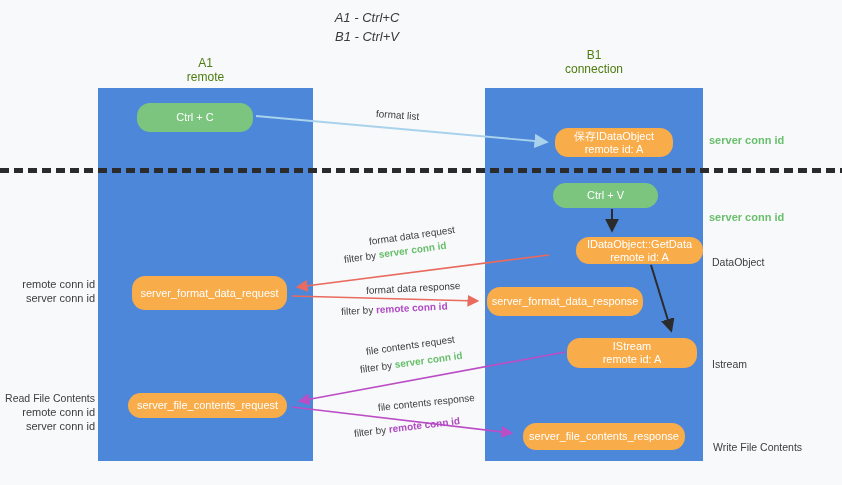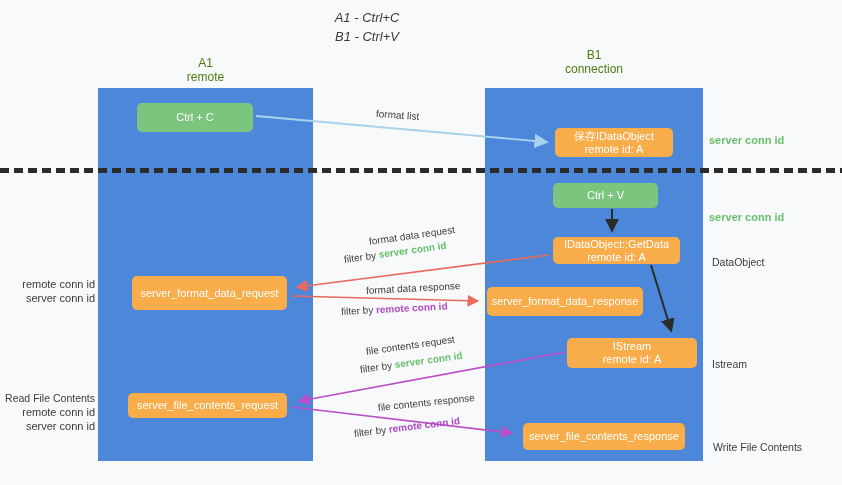--- a/index.html
+++ b/index.html
@@ -18,28 +18,28 @@
   .col-header.b1{left:485px;top:48px;width:218px;}
   .lifeline{position:absolute;background:#4c87d9;}
   .lifeline.a1{left:98px;top:88px;width:215px;height:373px;}
   .lifeline.b1{left:485px;top:88px;width:218px;height:373px;}
   .divider{
     position:absolute;left:0;top:168px;width:842px;height:5px;
     background:repeating-linear-gradient(90deg,#2b2b2b 0 9px,transparent 9px 14px);
   }
   .box{
     position:absolute;display:flex;flex-direction:column;align-items:center;justify-content:center;
-    color:#ffffff;font-size:11px;line-height:13px;text-align:center;border-radius:5px;
+    color:#ffffff;font-size:11px;line-height:13px;text-align:center;border-radius:13px;
   }
   .box.green{background:#7cc57f;}
   .box.orange{background:#f9ac4a;}
   .b-ctrl-c{left:137px;top:103px;width:116px;height:29px;}
   .b-save{left:555px;top:128px;width:118px;height:29px;}
   .b-ctrl-v{left:553px;top:183px;width:105px;height:25px;}
-  .b-getdata{left:553px;top:237px;width:127px;height:27px;}
+  .b-getdata{left:576px;top:237px;width:127px;height:27px;}
   .b-fmt-req{left:132px;top:276px;width:155px;height:34px;}
   .b-fmt-resp{left:487px;top:287px;width:156px;height:29px;}
   .b-istream{left:567px;top:338px;width:130px;height:30px;}
   .b-file-req{left:128px;top:393px;width:159px;height:25px;}
   .b-file-resp{left:523px;top:423px;width:162px;height:27px;}
   .arrows{position:absolute;left:0;top:0;pointer-events:none;}
   .alabel{
     position:absolute;font-size:10px;color:#3d3d3d;white-space:nowrap;
     transform-origin:left center;
   }

